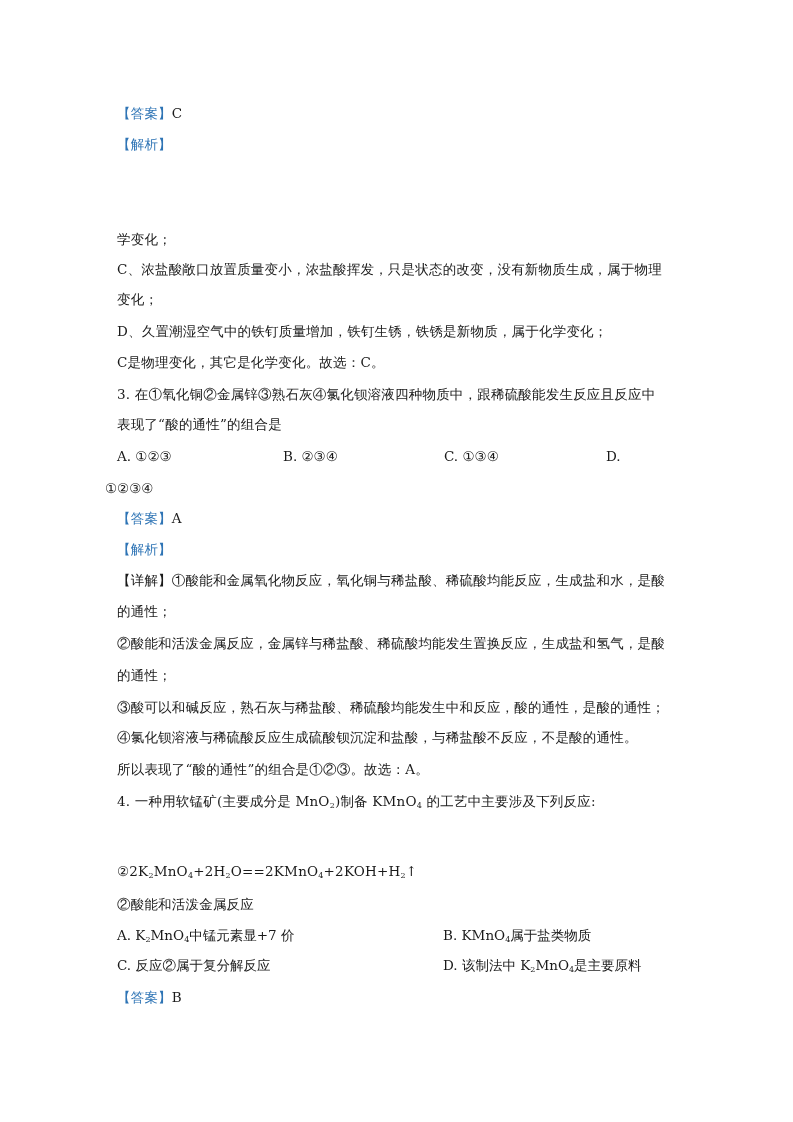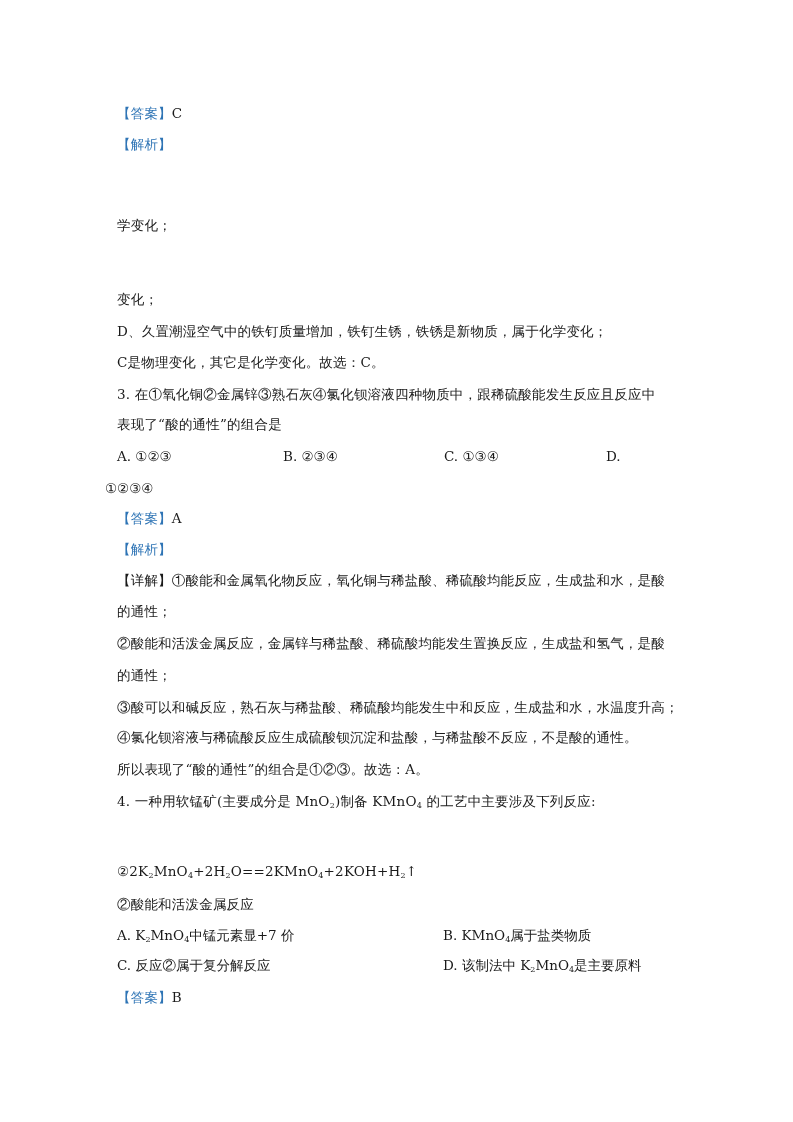--- a/index.html
+++ b/index.html
@@ -27,21 +27,22 @@
 <body>
 
 <div class="page">
 
   <div class="line" style="top:104px">
     <span class="label" style="color: rgb(46, 116, 181);">【答案】</span><span>C</span>
   </div>
   <div class="line" style="top:135px">
     <span class="label" style="color: rgb(46, 116, 181);">【解析】</span>
   </div>
-  <div class="line" style="top:216px">学变化；</div>
+  <div class="line" style="top:230px">学变化；</div>
+  <div class="line" style="top:260px">C、浓盐酸敞口放置质量变小，浓盐酸挥发，只是状态的改变，没有新物质生成，属于物理</div>
   <div class="line" style="top:290px">变化；</div>
   <div class="line" style="top:353px">C是物理变化，其它是化学变化。故选：C。</div>
   <div class="line" style="top:322px">D、久置潮湿空气中的铁钉质量增加，铁钉生锈，铁锈是新物质，属于化学变化；</div>
 
   <div class="line" style="top:385px">3. 在①氧化铜②金属锌③熟石灰④氯化钡溶液四种物质中，跟稀硫酸能发生反应且反应中</div>
   <div class="line" style="top:415px">表现了“酸的通性”的组合是</div>
   <div class="opt" style="left:117px; top:447px">
     <span>A.</span> <span>①②③</span>
   </div>
   <div class="opt" style="left:283px; top:447px">
@@ -58,21 +59,21 @@
   </div>
   <div class="line" style="top:540px">
     <span class="label" style="color: rgb(46, 116, 181);">【解析】</span>
   </div>
   <div class="line" style="top:571px">
     <span>【详解】</span><span>①酸能和金属氧化物反应，氧化铜与稀盐酸、稀硫酸均能反应，生成盐和水，是酸</span>
   </div>
   <div class="line" style="top:602px">的通性；</div>
   <div class="line" style="top:634px">②酸能和活泼金属反应，金属锌与稀盐酸、稀硫酸均能发生置换反应，生成盐和氢气，是酸</div>
   <div class="line" style="top:666px">的通性；</div>
-  <div class="line" style="top:698px">③酸可以和碱反应，熟石灰与稀盐酸、稀硫酸均能发生中和反应，生成盐和水，水温度升高；</div>
+  <div class="line" style="top:698px">③酸可以和碱反应，熟石灰与稀盐酸、稀硫酸均能发生中和反应，酸的通性，是酸的通性；</div>
   <div class="line" style="top:760px">所以表现了“酸的通性”的组合是①②③。故选：A。</div>
   <div class="line" style="top:728px">④氯化钡溶液与稀硫酸反应生成硫酸钡沉淀和盐酸，与稀盐酸不反应，不是酸的通性。</div>
 
   <div class="line" style="top:792px">
     <span>4. 一种用软锰矿(主要成分是 MnO</span><sub>2</sub><span>)制备 KMnO</span><sub>4</sub><span> 的工艺中主要涉及下列反应:</span>
   </div>
 
 
   <div class="line" style="top:862px">
     <span>②2K</span><sub>2</sub><span>MnO</span><sub>4</sub><span>+2H</span><sub>2</sub><span>O==2KMnO</span><sub>4</sub><span>+2KOH+H</span><sub>2</sub><span>↑</span>

